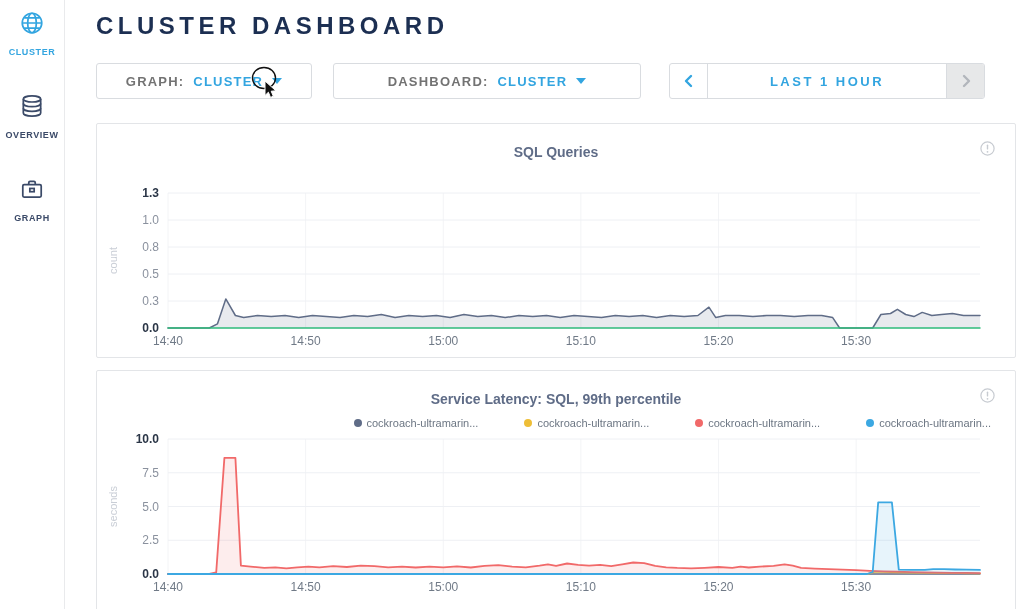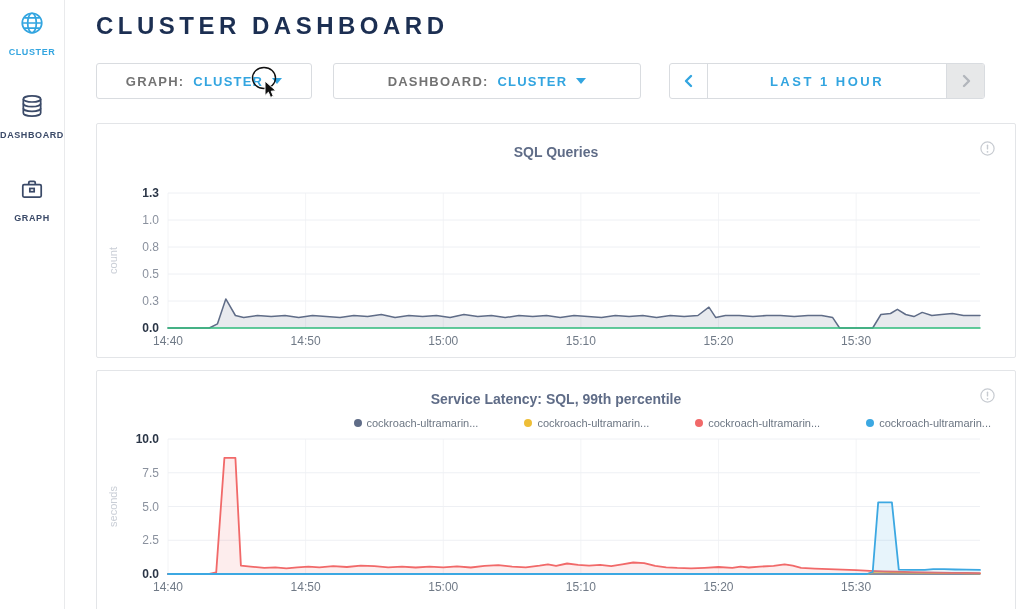--- a/index.html
+++ b/index.html
@@ -82,21 +82,21 @@
   </div>
   <div class="side-item">
     <span>
       <svg width="26" height="26" viewBox="0 0 24 24" fill="none" stroke="#3b4a68" stroke-width="1.6">
         <ellipse cx="12" cy="5.5" rx="8" ry="2.8"></ellipse>
         <path d="M4,5.5 v13 c0,1.55 3.6,2.8 8,2.8 s8,-1.25 8,-2.8 v-13"></path>
         <path d="M4,9.8 c0,1.55 3.6,2.8 8,2.8 s8,-1.25 8,-2.8"></path>
         <path d="M4,14.1 c0,1.55 3.6,2.8 8,2.8 s8,-1.25 8,-2.8"></path>
       </svg>
     </span>
-    <span class="side-label">DASHBOARD</span>
+    <span class="side-label">OVERVIEW</span>
   </div>
   <div class="side-item">
     <span>
       <svg width="26" height="26" viewBox="0 0 24 24" fill="none" stroke="#3b4a68" stroke-width="1.6">
         <rect x="3.5" y="8" width="17" height="11.5" rx="1.2"></rect>
         <path d="M9,8 V6.2 a1.2,1.2 0 0 1 1.2,-1.2 h3.6 a1.2,1.2 0 0 1 1.2,1.2 V8"></path>
         <rect x="10" y="11.5" width="4" height="3"></rect>
       </svg>
     </span>
     <span class="side-label">GRAPH</span>

